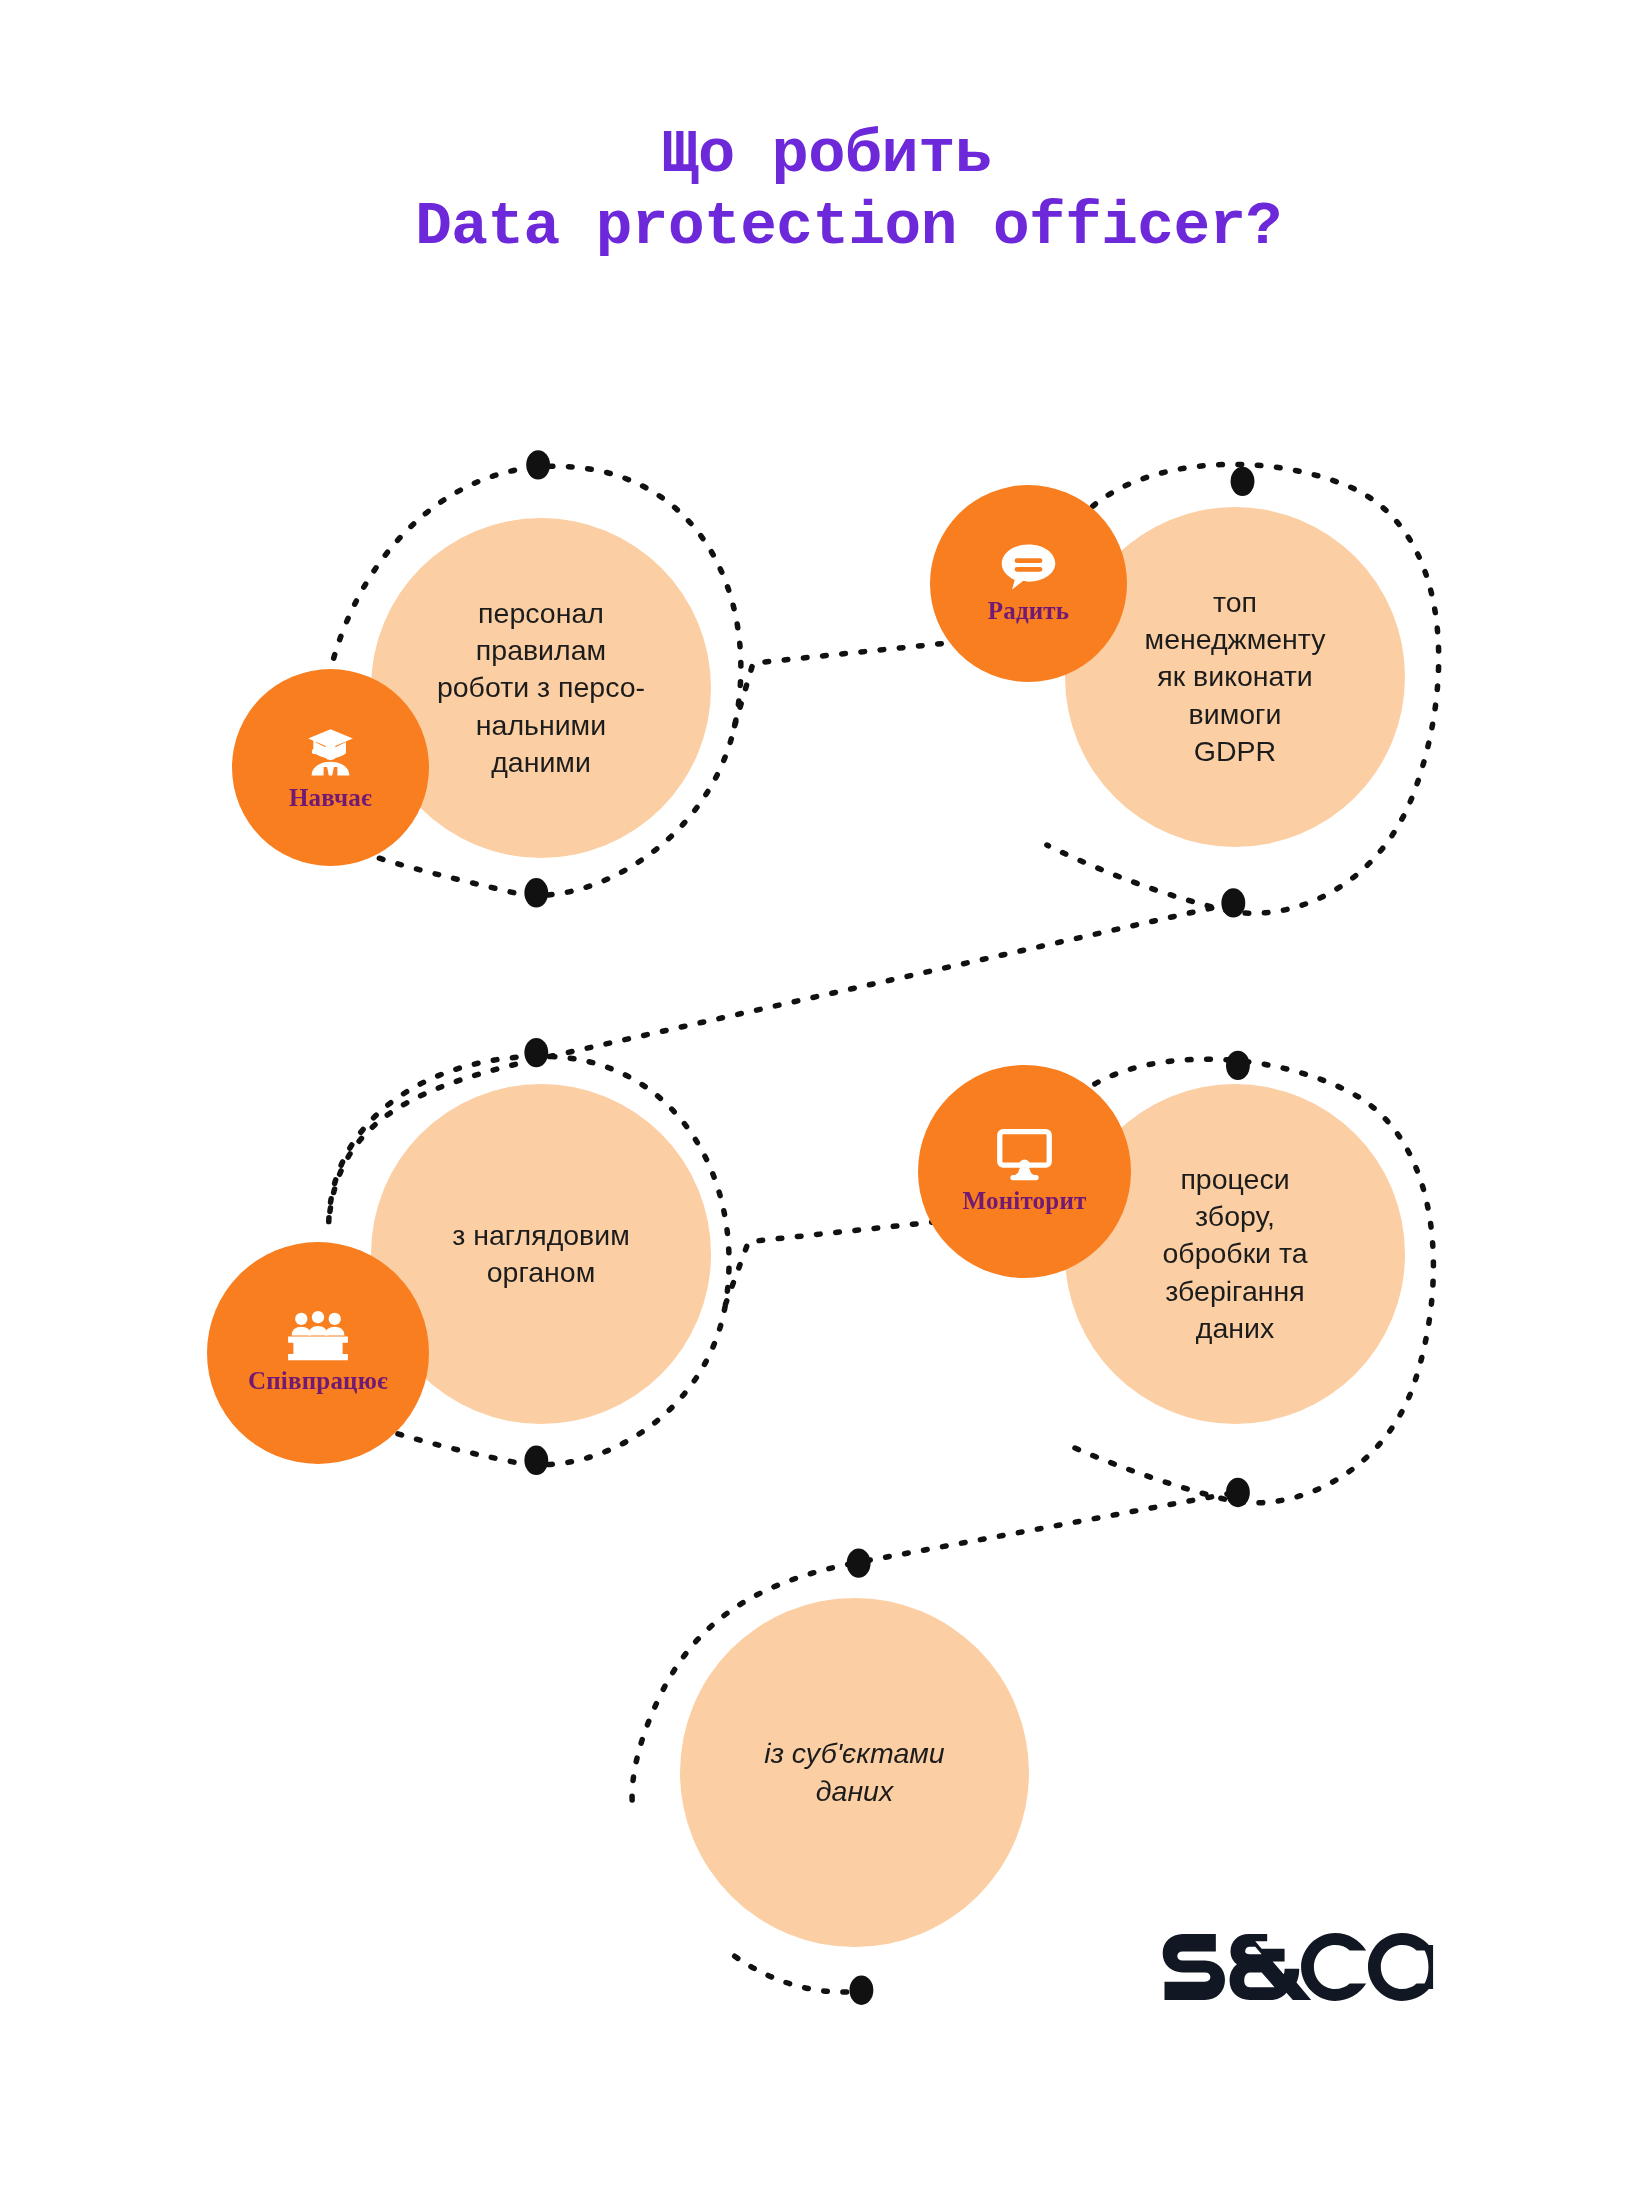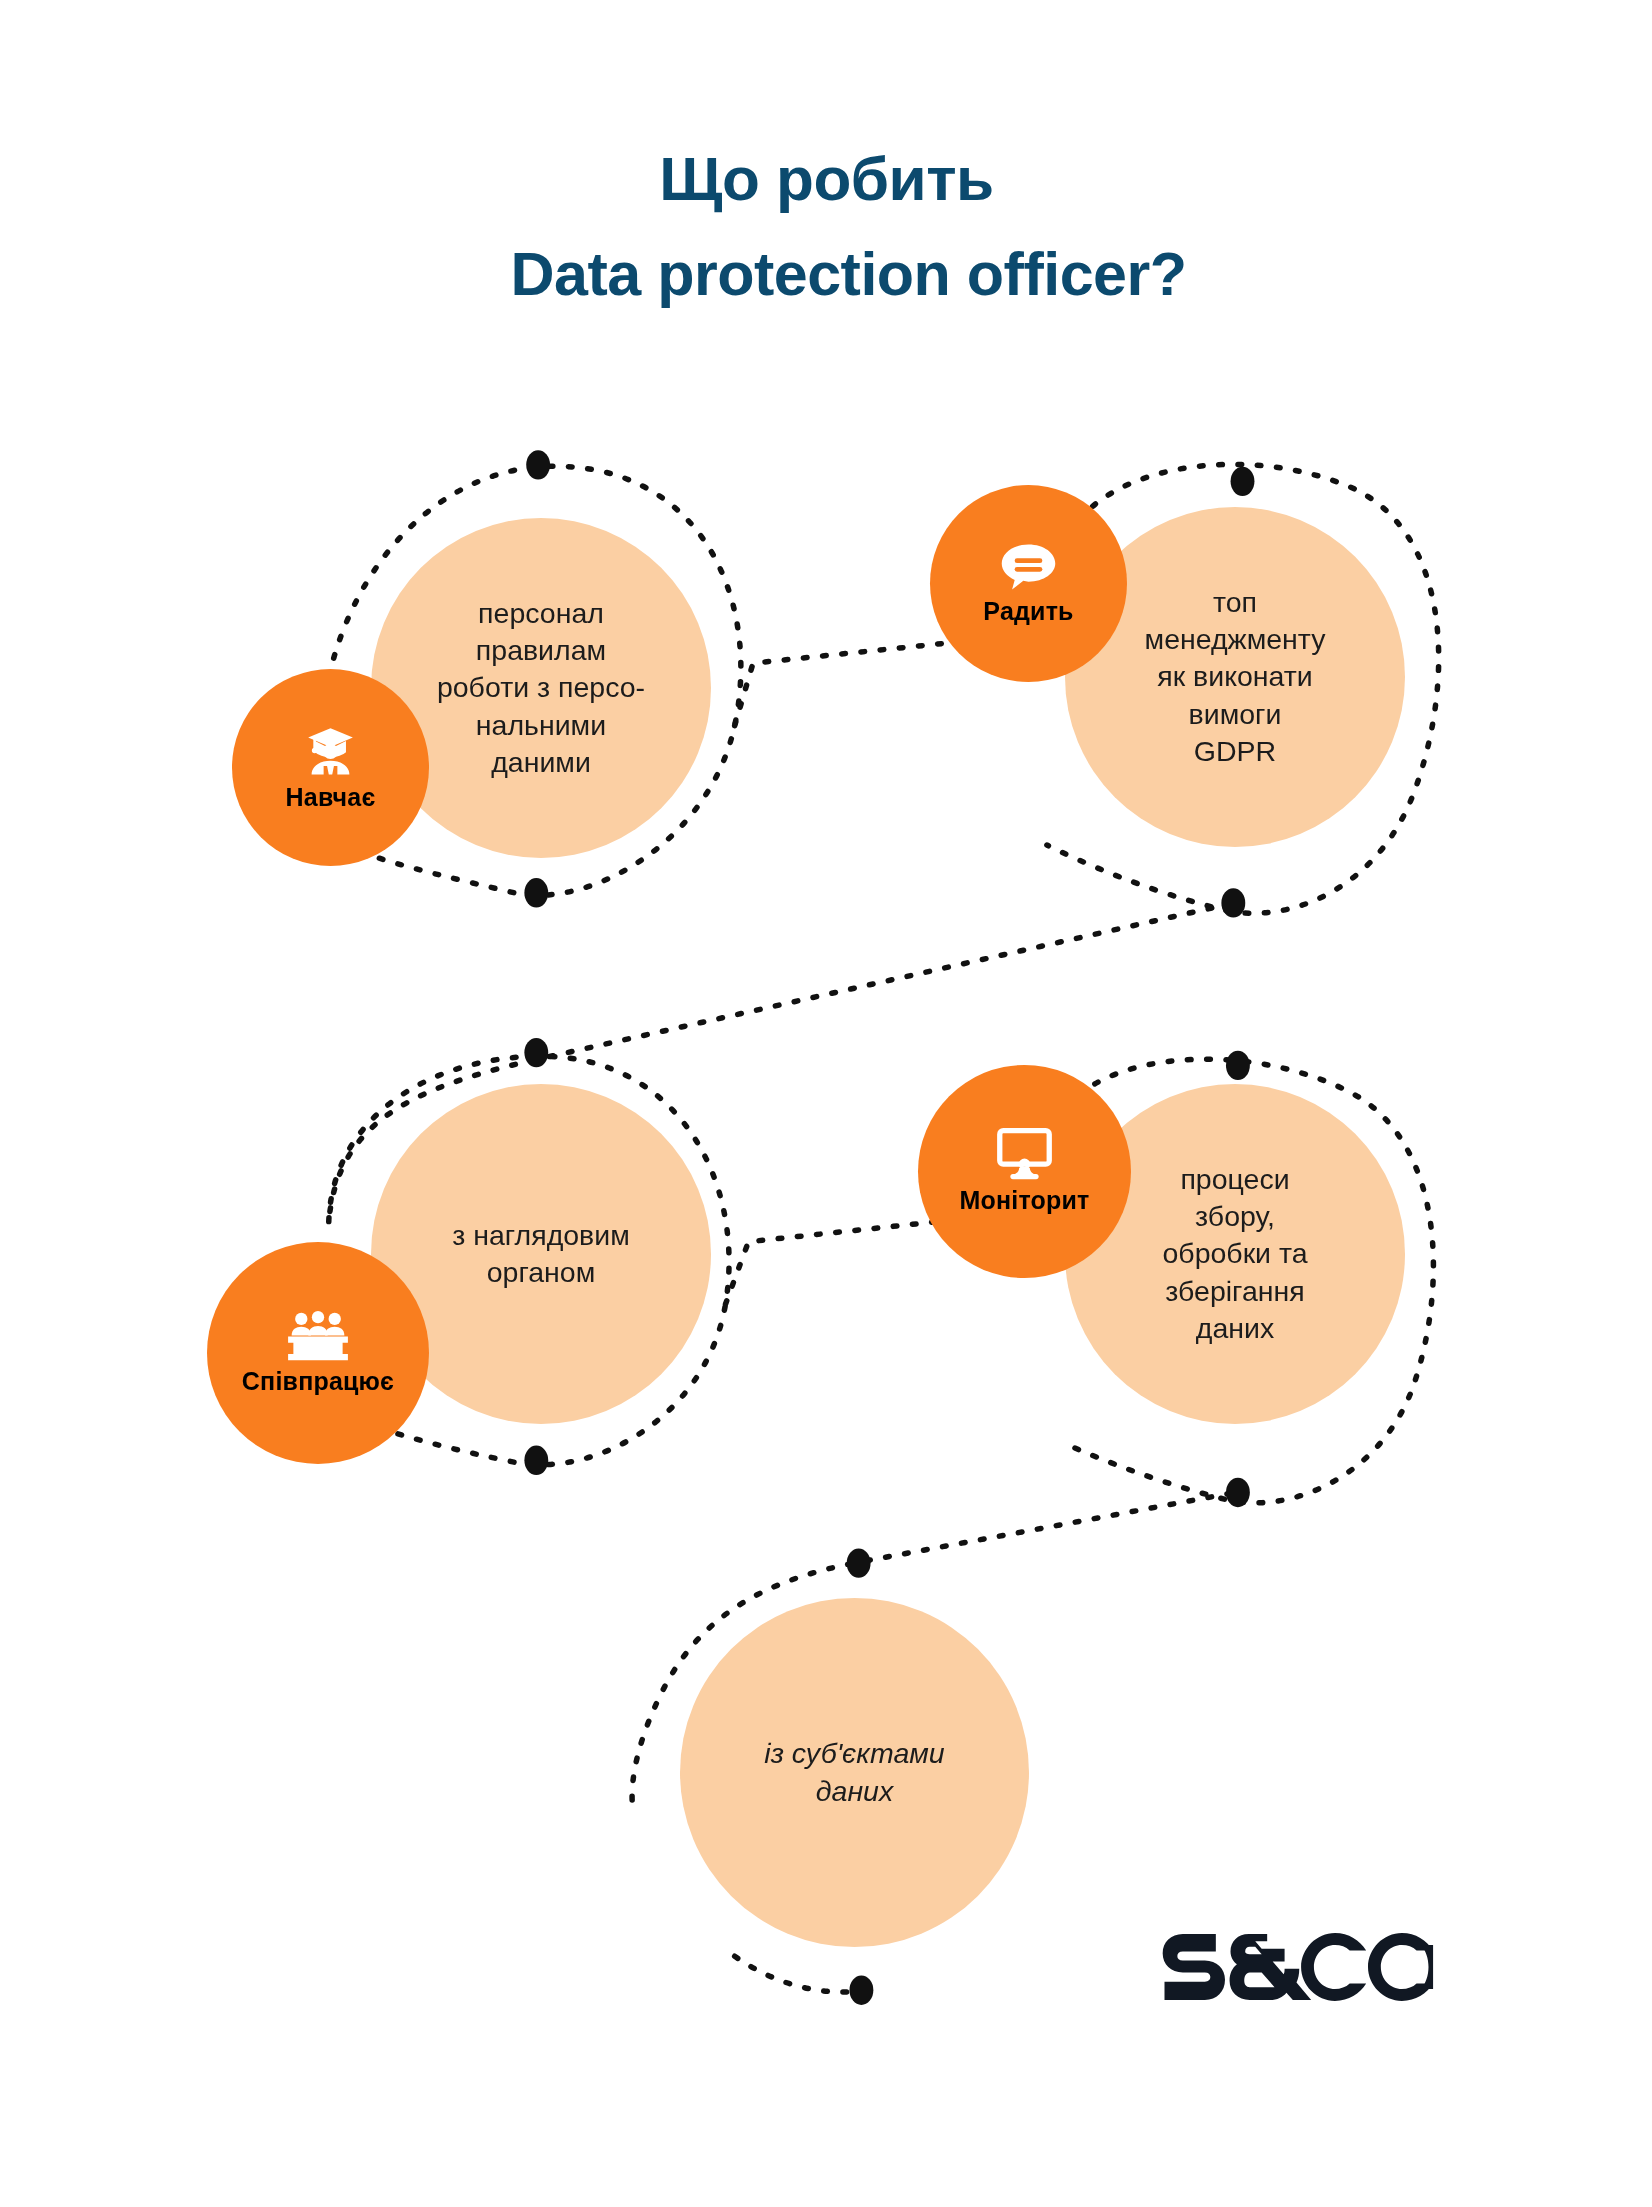--- a/index.html
+++ b/index.html
@@ -23,26 +23,25 @@
   .title-block {
     position: absolute;
     left: 0;
     top: 118px;
     width: 1653px;
     text-align: center;
     line-height: 1.18;
   }
   .title-line {
     display: block;
-    font-family: Liberation Sans, sans-serif;
+    font-family: Liberation Mono, monospace;
     font-weight: bold;
     font-size: 62px;
     letter-spacing: -0.5px;
-    color: #0c4a6e;
-    margin-top: 24px;
+    color: #6d28d9;
   }
   .title-line.l2 { font-size: 61px; padding-left: 44px; }
 
   
   #connectors {
     position: absolute;
     left: 0; top: 0;
     width: 1653px; height: 2208px;
     pointer-events: none;
   }
@@ -70,24 +69,25 @@
     border-radius: 50%;
     background: #F97E1F;
     display: flex;
     flex-direction: column;
     align-items: center;
     justify-content: center;
   }
   .orange-label {
     font-size: 25px;
     font-weight: bold;
-    color: #000000;
+    color: #701a75;
     letter-spacing: 0.2px;
     margin-top: 5px;
     white-space: nowrap;
+    font-family: Liberation Serif, serif;
   }
   .node-icon {
     display: block;
     line-height: 0;
   }
   .node-icon svg { display: block; }
 
   
   #logo {
     position: absolute;

